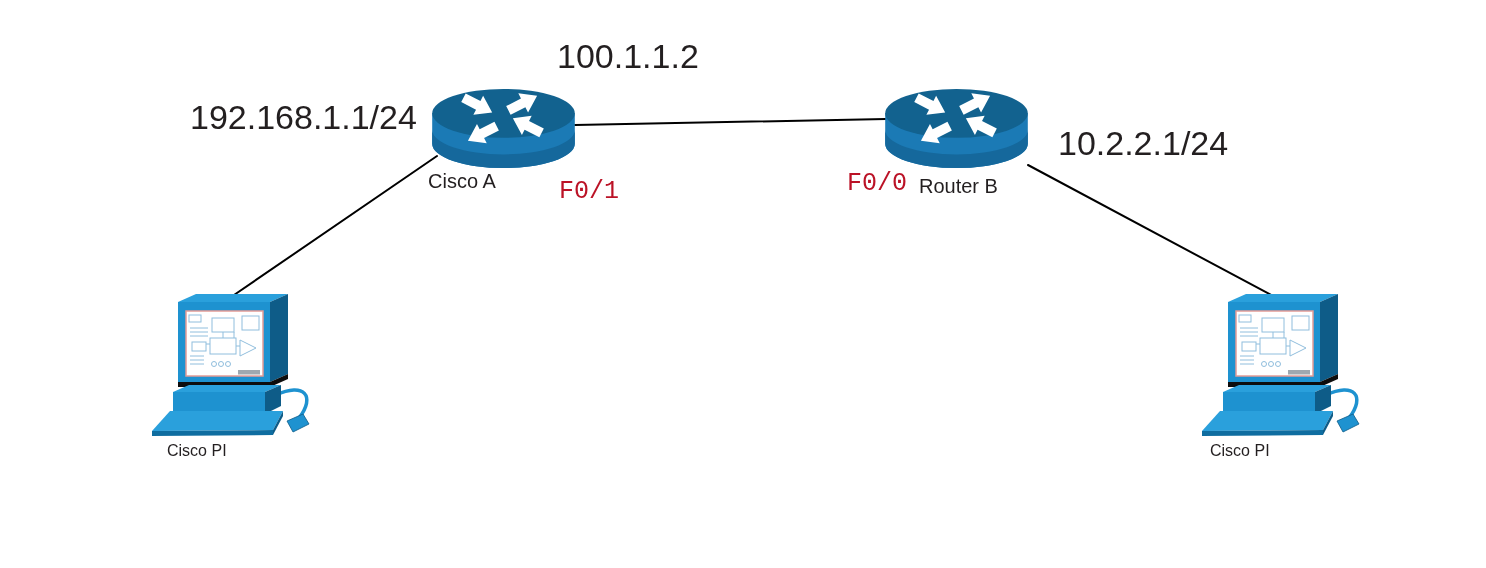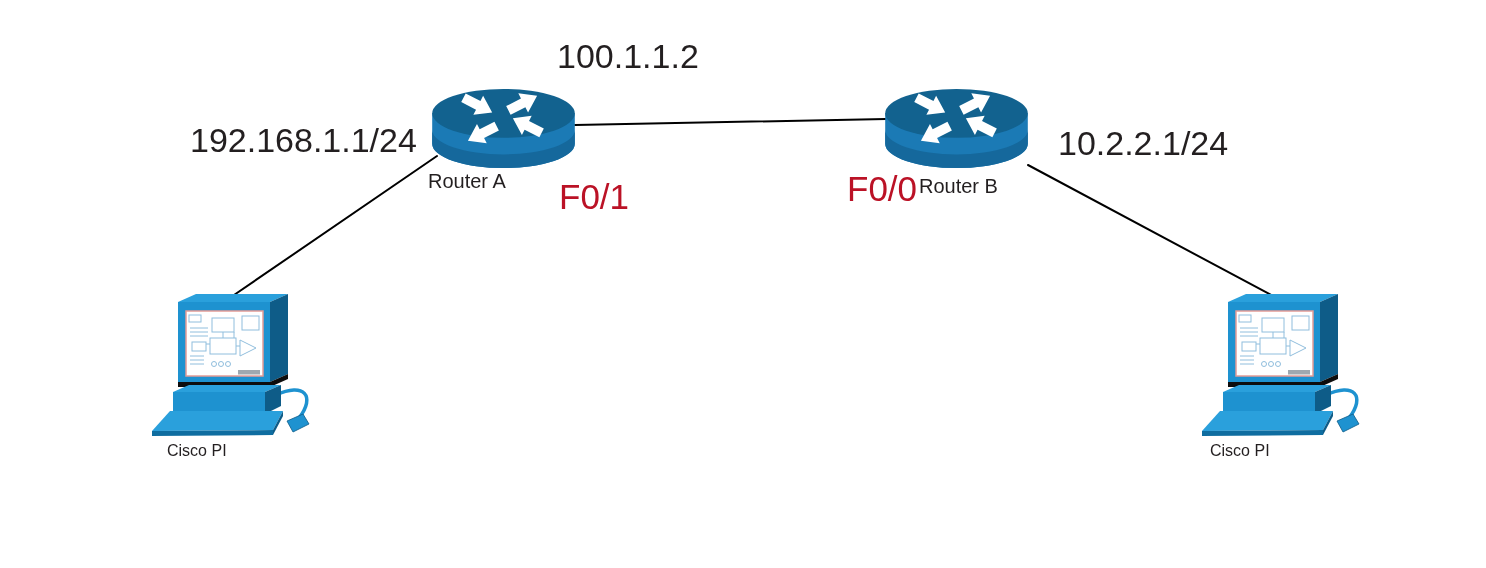--- a/index.html
+++ b/index.html
@@ -31,21 +31,21 @@
   }
   .lbl {
     position: absolute;
     color: var(--text, #231f20);
     white-space: nowrap;
     line-height: 1;
   }
   .ip       { font-size: 34px; }
   .nodename { font-size: 20px; }
   .pcname   { font-size: 16px; }
-  .port     { font-size: 35px; color: var(--port, #bb1226); }
+  .port     { font-size: 25px; color: var(--port, #bb1226); font-family: Liberation Mono, monospace; }
   .center   { text-align: left; }
 </style>
 </head>
 <body>
 
 <div class="canvas">
 
   <svg class="links-layer" width="1486" height="568" viewBox="0 0 1486 568">
     <line class="link" x1="575" y1="125" x2="886" y2="119"></line>
     <line class="link" x1="437" y1="156" x2="234" y2="295"></line>
@@ -143,24 +143,24 @@
     <rect x="21" y="100" width="92" height="22" fill="#1e92d0"></rect>
 
     <polygon points="0,139 121,138 131,119 18,119" fill="#2aa0dc"></polygon>
     <polygon points="0,139 121,138 121,143 0,144" fill="#0f6da0"></polygon>
     <polygon points="121,138 131,119 131,124 121,143" fill="#0e5c88"></polygon>
 
     <polygon points="135,129 151,122 157,132 141,140" fill="#1e92d0" stroke="#0e5c88" stroke-width="0.8"></polygon>
   </svg></div>
 
   <div class="lbl ip center" style="left:557px; top:39px; width:160px;">100.1.1.2</div>
-  <div class="lbl ip" style="left:190px; top:123px;">192.168.1.1/24</div>
+  <div class="lbl ip" style="left:190px; top:100px;">192.168.1.1/24</div>
   <div class="lbl ip" style="left:1058px; top:126px;">10.2.2.1/24</div>
 
-  <div class="lbl nodename center" style="left:428px; top:171px; width:140px;">Router A</div>
+  <div class="lbl nodename center" style="left:428px; top:171px; width:140px;">Cisco A</div>
   <div class="lbl nodename" style="left:919px; top:176px;">Router B</div>
   <div class="lbl pcname center" style="left:167px; top:443px; width:120px;">Cisco PI</div>
   <div class="lbl pcname center" style="left:1210px; top:443px; width:120px;">Cisco PI</div>
 
   <div class="lbl port" style="left:559px; top:179px;">F0/1</div>
   <div class="lbl port" style="left:847px; top:171px;">F0/0</div>
 
 </div>
 
 </body></html>

